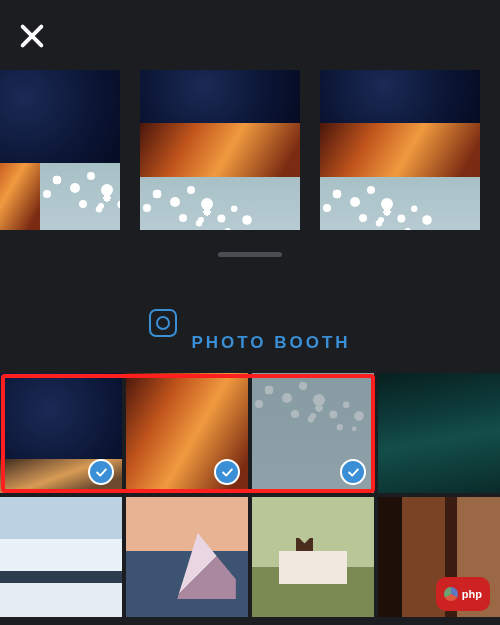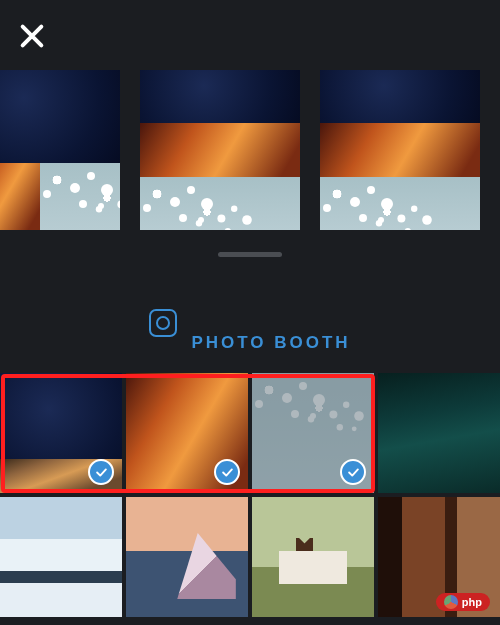--- a/index.html
+++ b/index.html
@@ -102,21 +102,21 @@
   }
   .check svg{ width:15px; height:15px; }
 
   .selection-box{
     position:absolute; left:1px; top:1px; width:374px; height:119px;
     border:4px solid #ff1f1f; border-radius:4px; pointer-events:none;
   }
 
   .badge{
     position:absolute; right:10px; bottom:6px;
-    background:#c22; border-radius:10px; padding:2px 8px;
+    background:#c22; border-radius:10px; padding:10px 8px;
     display:flex; align-items:center; gap:4px;
     font-size:11px; font-weight:600; color:#fff;
   }
   .badge .p-icon{
     width:14px; height:14px; border-radius:50%;
     background: conic-gradient(#5e78c2 0 33%, #df5b3f 33% 66%, #6aa374 66% 100%);
   }
 </style>
 </head>
 <body>

